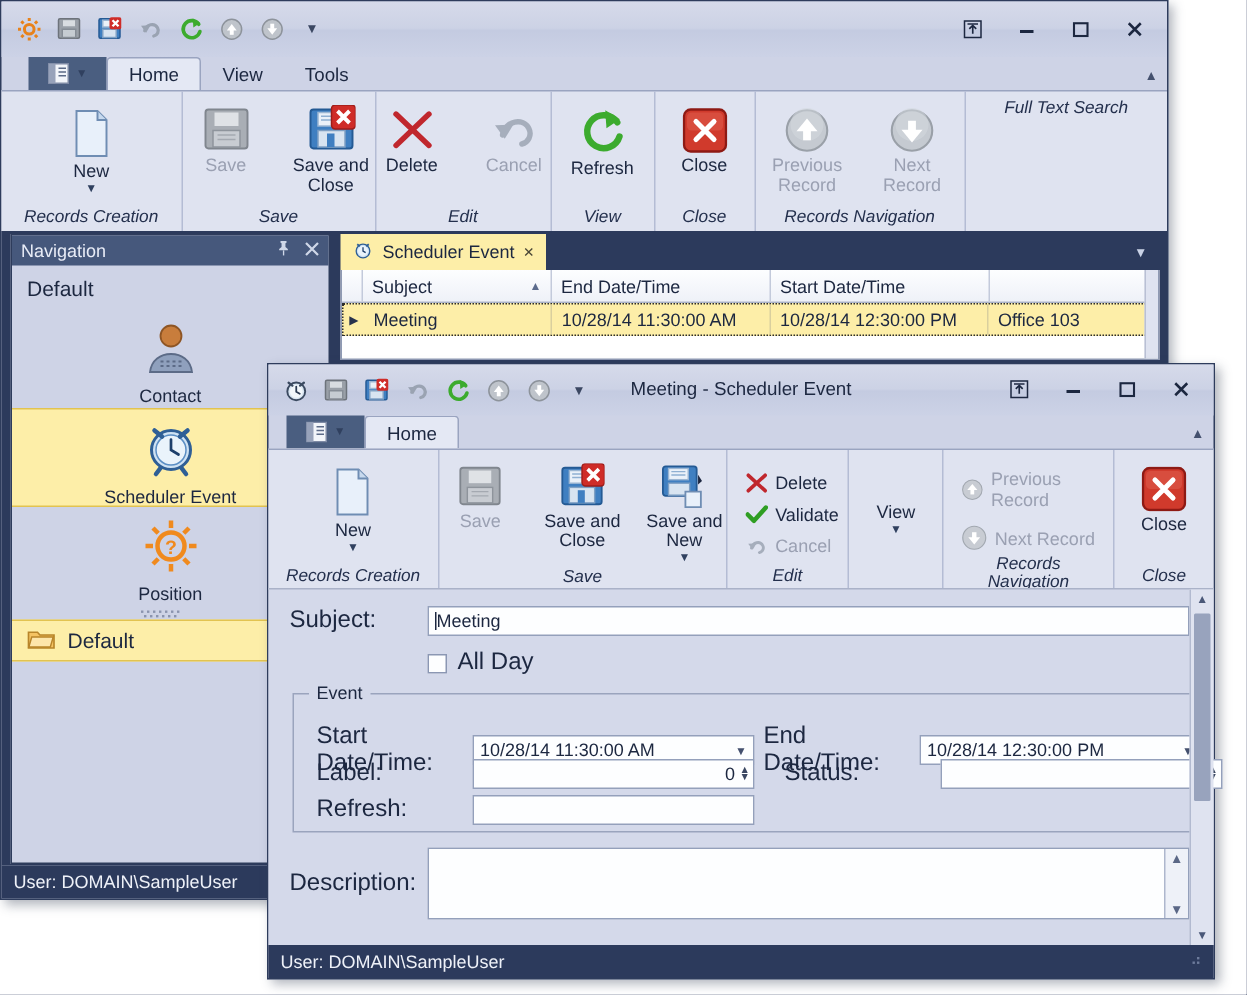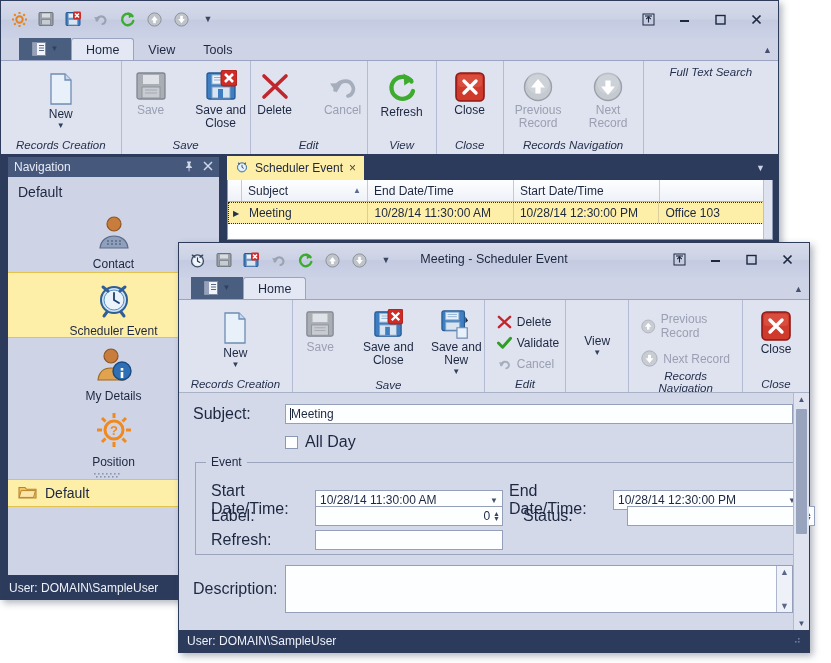--- a/index.html
+++ b/index.html
@@ -360,32 +360,20 @@
             <circle cx="20" cy="21" r="13" fill="#cfe2f3" stroke="#2f5f96" stroke-width="2"></circle>
             <circle cx="20" cy="21" r="10" fill="#eaf3fb" stroke="#5b8ec4"></circle>
             <path d="M20 14v7l5 3" stroke="#1d3f6b" stroke-width="1.8" fill="none" stroke-linecap="round"></path>
             <path d="M9 8l5 4M31 8l-5 4" stroke="#2f5f96" stroke-width="3" stroke-linecap="round"></path>
             <path d="M13 33l-3 4M27 33l3 4" stroke="#2f5f96" stroke-width="3" stroke-linecap="round"></path>
           </svg>
       </span>
       <span class="lbl">Scheduler Event</span>
     </div>
 
-    <div class="nav-item" style="height:66px;">
-      <span>
-        <svg width="40" height="40" viewBox="0 0 40 40">
-            <circle cx="17" cy="12" r="7" fill="#c87d3c" stroke="#8e5524" stroke-width="1.2"></circle>
-            <path d="M4 36c1-8 6-12 13-12s12 4 13 12z" fill="#e2a34e" stroke="#9b6a22" stroke-width="1.2"></path>
-            <circle cx="28" cy="27" r="9" fill="#2f6fb5" stroke="#1b4a82" stroke-width="1.4"></circle>
-            <rect x="26.7" y="24" width="2.6" height="2.6" fill="#fff"></rect>
-            <rect x="26.7" y="28" width="2.6" height="6" fill="#fff"></rect>
-          </svg>
-      </span>
-      <span class="lbl">My Details</span>
-    </div>
 
     <div class="nav-item" style="height:66px;">
       <span>
         <svg width="40" height="40" viewBox="0 0 40 40">
             <g fill="none" stroke="#f08a1e" stroke-width="3">
               <circle cx="20" cy="20" r="9"></circle>
               <path d="M20 3v5M20 32v5M3 20h5M32 20h5M8 8l3.5 3.5M28.5 28.5L32 32M32 8l-3.5 3.5M11.5 28.5L8 32"></path>
             </g>
             <text x="20" y="25" font-size="13" font-family="Liberation Sans, sans-serif" text-anchor="middle" fill="#f08a1e" font-weight="bold">?</text>
           </svg>

